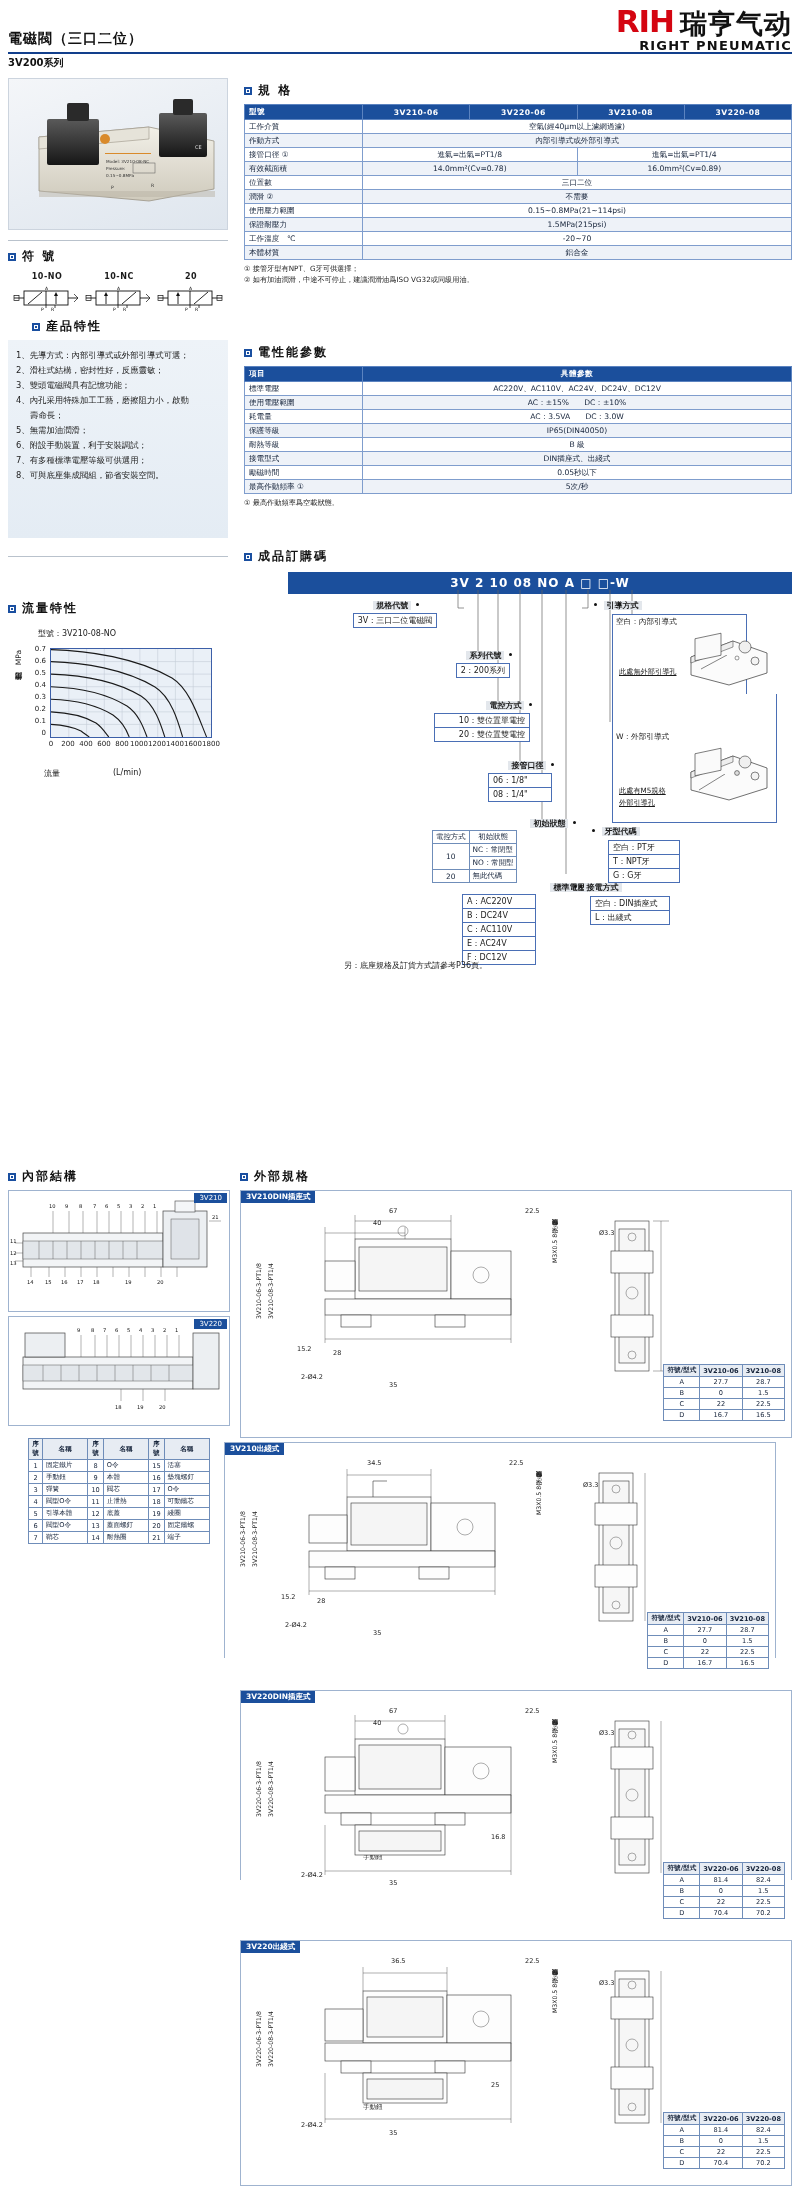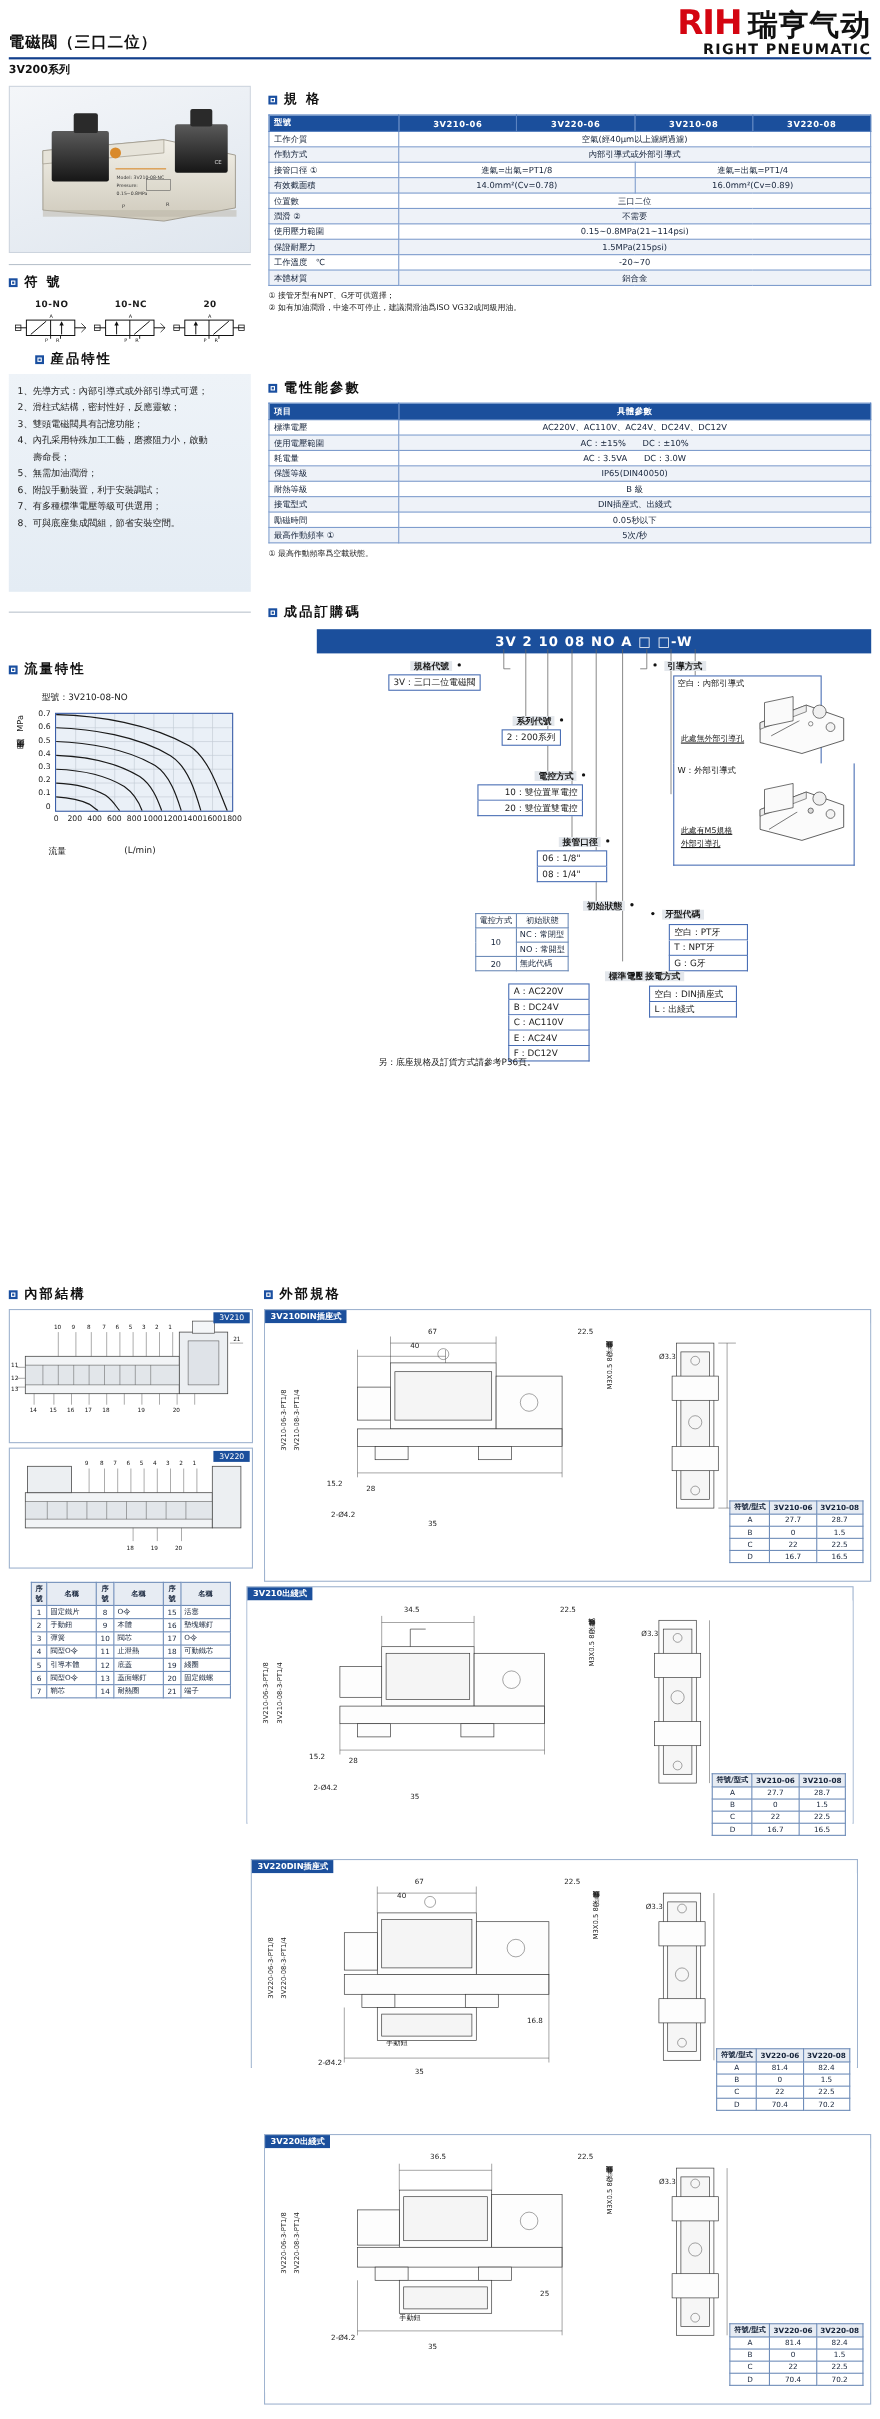--- a/index.html
+++ b/index.html
@@ -526,21 +526,21 @@
         <circle cx="80" cy="36" r="4" fill="#f3f3f3" stroke="#333" stroke-width="0.6"></circle>
         <circle cx="62" cy="33" r="2" fill="none" stroke="#333" stroke-width="0.5"></circle>
       </svg>
       <div style="position:absolute;left:6px;top:52px;font-size:7.2px;text-decoration:underline;">此處無外部引導孔</div>
       <svg style="position:absolute;left:88px;top:40px;" width="30" height="16">
         <line x1="0" y1="14" x2="26" y2="0" stroke="#333" stroke-width="0.6"></line>
       </svg>
     </div>
   </div>
   <div style="position:absolute;left:612px;top:694px;width:165px;border:1px solid #4a6fb5;border-top:0;background:#fff;">
-    <div style="position:relative;height:92px;">
+    <div style="position:relative;height:92px;margin-top:36px;">
       <div style="position:absolute;left:3px;top:2px;font-size:7.6px;">W：外部引導式</div>
       <svg style="position:absolute;left:62px;top:10px;" width="100" height="62" viewBox="0 0 100 62">
         <polygon points="16,32 58,16 92,28 92,48 54,60 16,50" fill="#fbfbfb" stroke="#333" stroke-width="0.7"></polygon>
         <polygon points="16,32 58,16 58,22 16,38" fill="#eee" stroke="#333" stroke-width="0.5"></polygon>
         <rect x="20" y="18" width="26" height="22" fill="#fafafa" stroke="#333" stroke-width="0.6" transform="skewY(-12)"></rect>
         <circle cx="70" cy="22" r="6" fill="#f0f0f0" stroke="#333" stroke-width="0.6"></circle>
         <circle cx="80" cy="36" r="4" fill="#f3f3f3" stroke="#333" stroke-width="0.6"></circle>
         <circle cx="62" cy="33" r="2.4" fill="#ddd" stroke="#333" stroke-width="0.6"></circle>
       </svg>
       <div style="position:absolute;left:6px;top:56px;font-size:7.2px;text-decoration:underline;">此處有M5規格</div>
@@ -940,21 +940,21 @@
         <tr>
           <td>D</td>
           <td>16.7</td>
           <td>16.5</td>
         </tr>
       </tbody>
         </table>
     </div>
   </div>
 
-  <div class="panel" style="position:absolute;left:228px;top:1690px;width:552px;height:190px;">
+  <div class="panel" style="position:absolute;left:240px;top:1690px;width:552px;height:190px;">
     <div class="panel-tab">3V220DIN插座式</div>
     <div class="draw-area" style="height:222px;position:relative;">
       <div class="vcap" style="position:absolute;left:14px;top:58px;">3V220-06-3-PT1/8</div>
       <div class="vcap" style="position:absolute;left:26px;top:58px;">3V220-08-3-PT1/4</div>
       <div class="cap" style="position:absolute;left:148px;top:4px;">67</div>
       <div class="cap" style="position:absolute;left:132px;top:16px;">40</div>
       <div class="cap" style="position:absolute;left:284px;top:4px;">22.5</div>
       <div class="cap" style="position:absolute;left:358px;top:26px;">Ø3.3</div>
       <div class="cap" style="position:absolute;left:222px;top:70px;">30</div>
       <div class="cap" style="position:absolute;left:250px;top:130px;">16.8</div>

